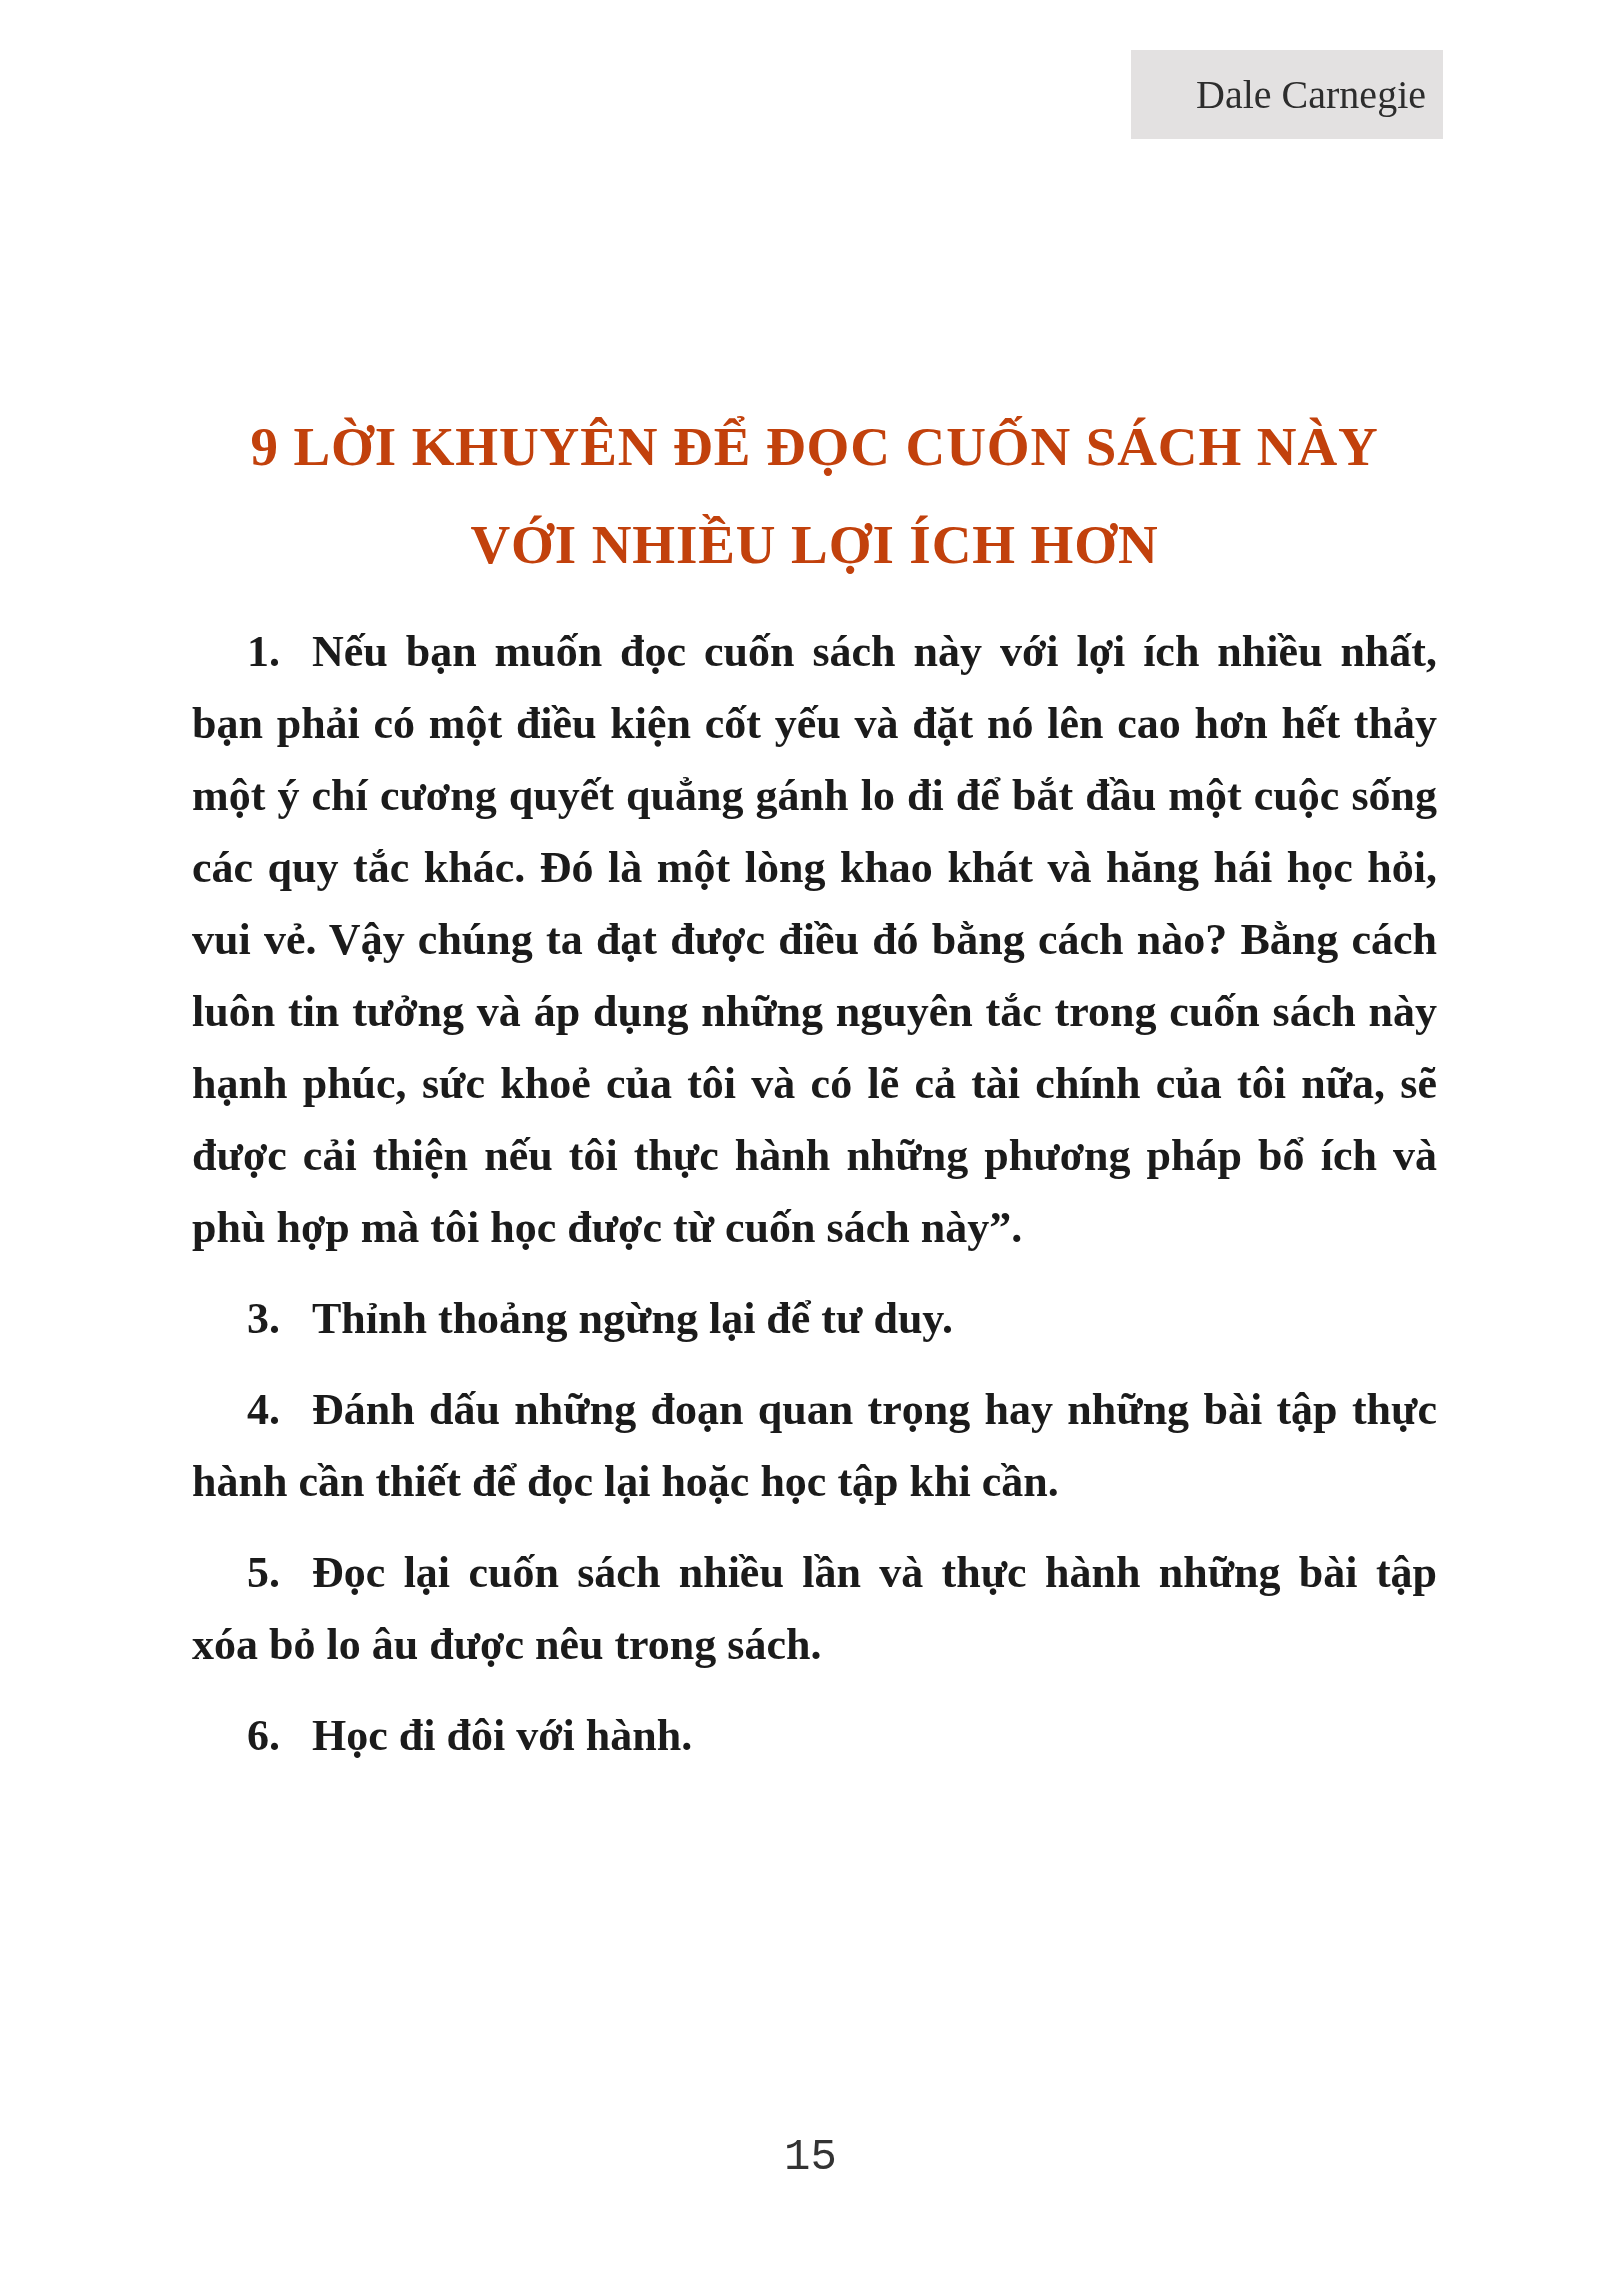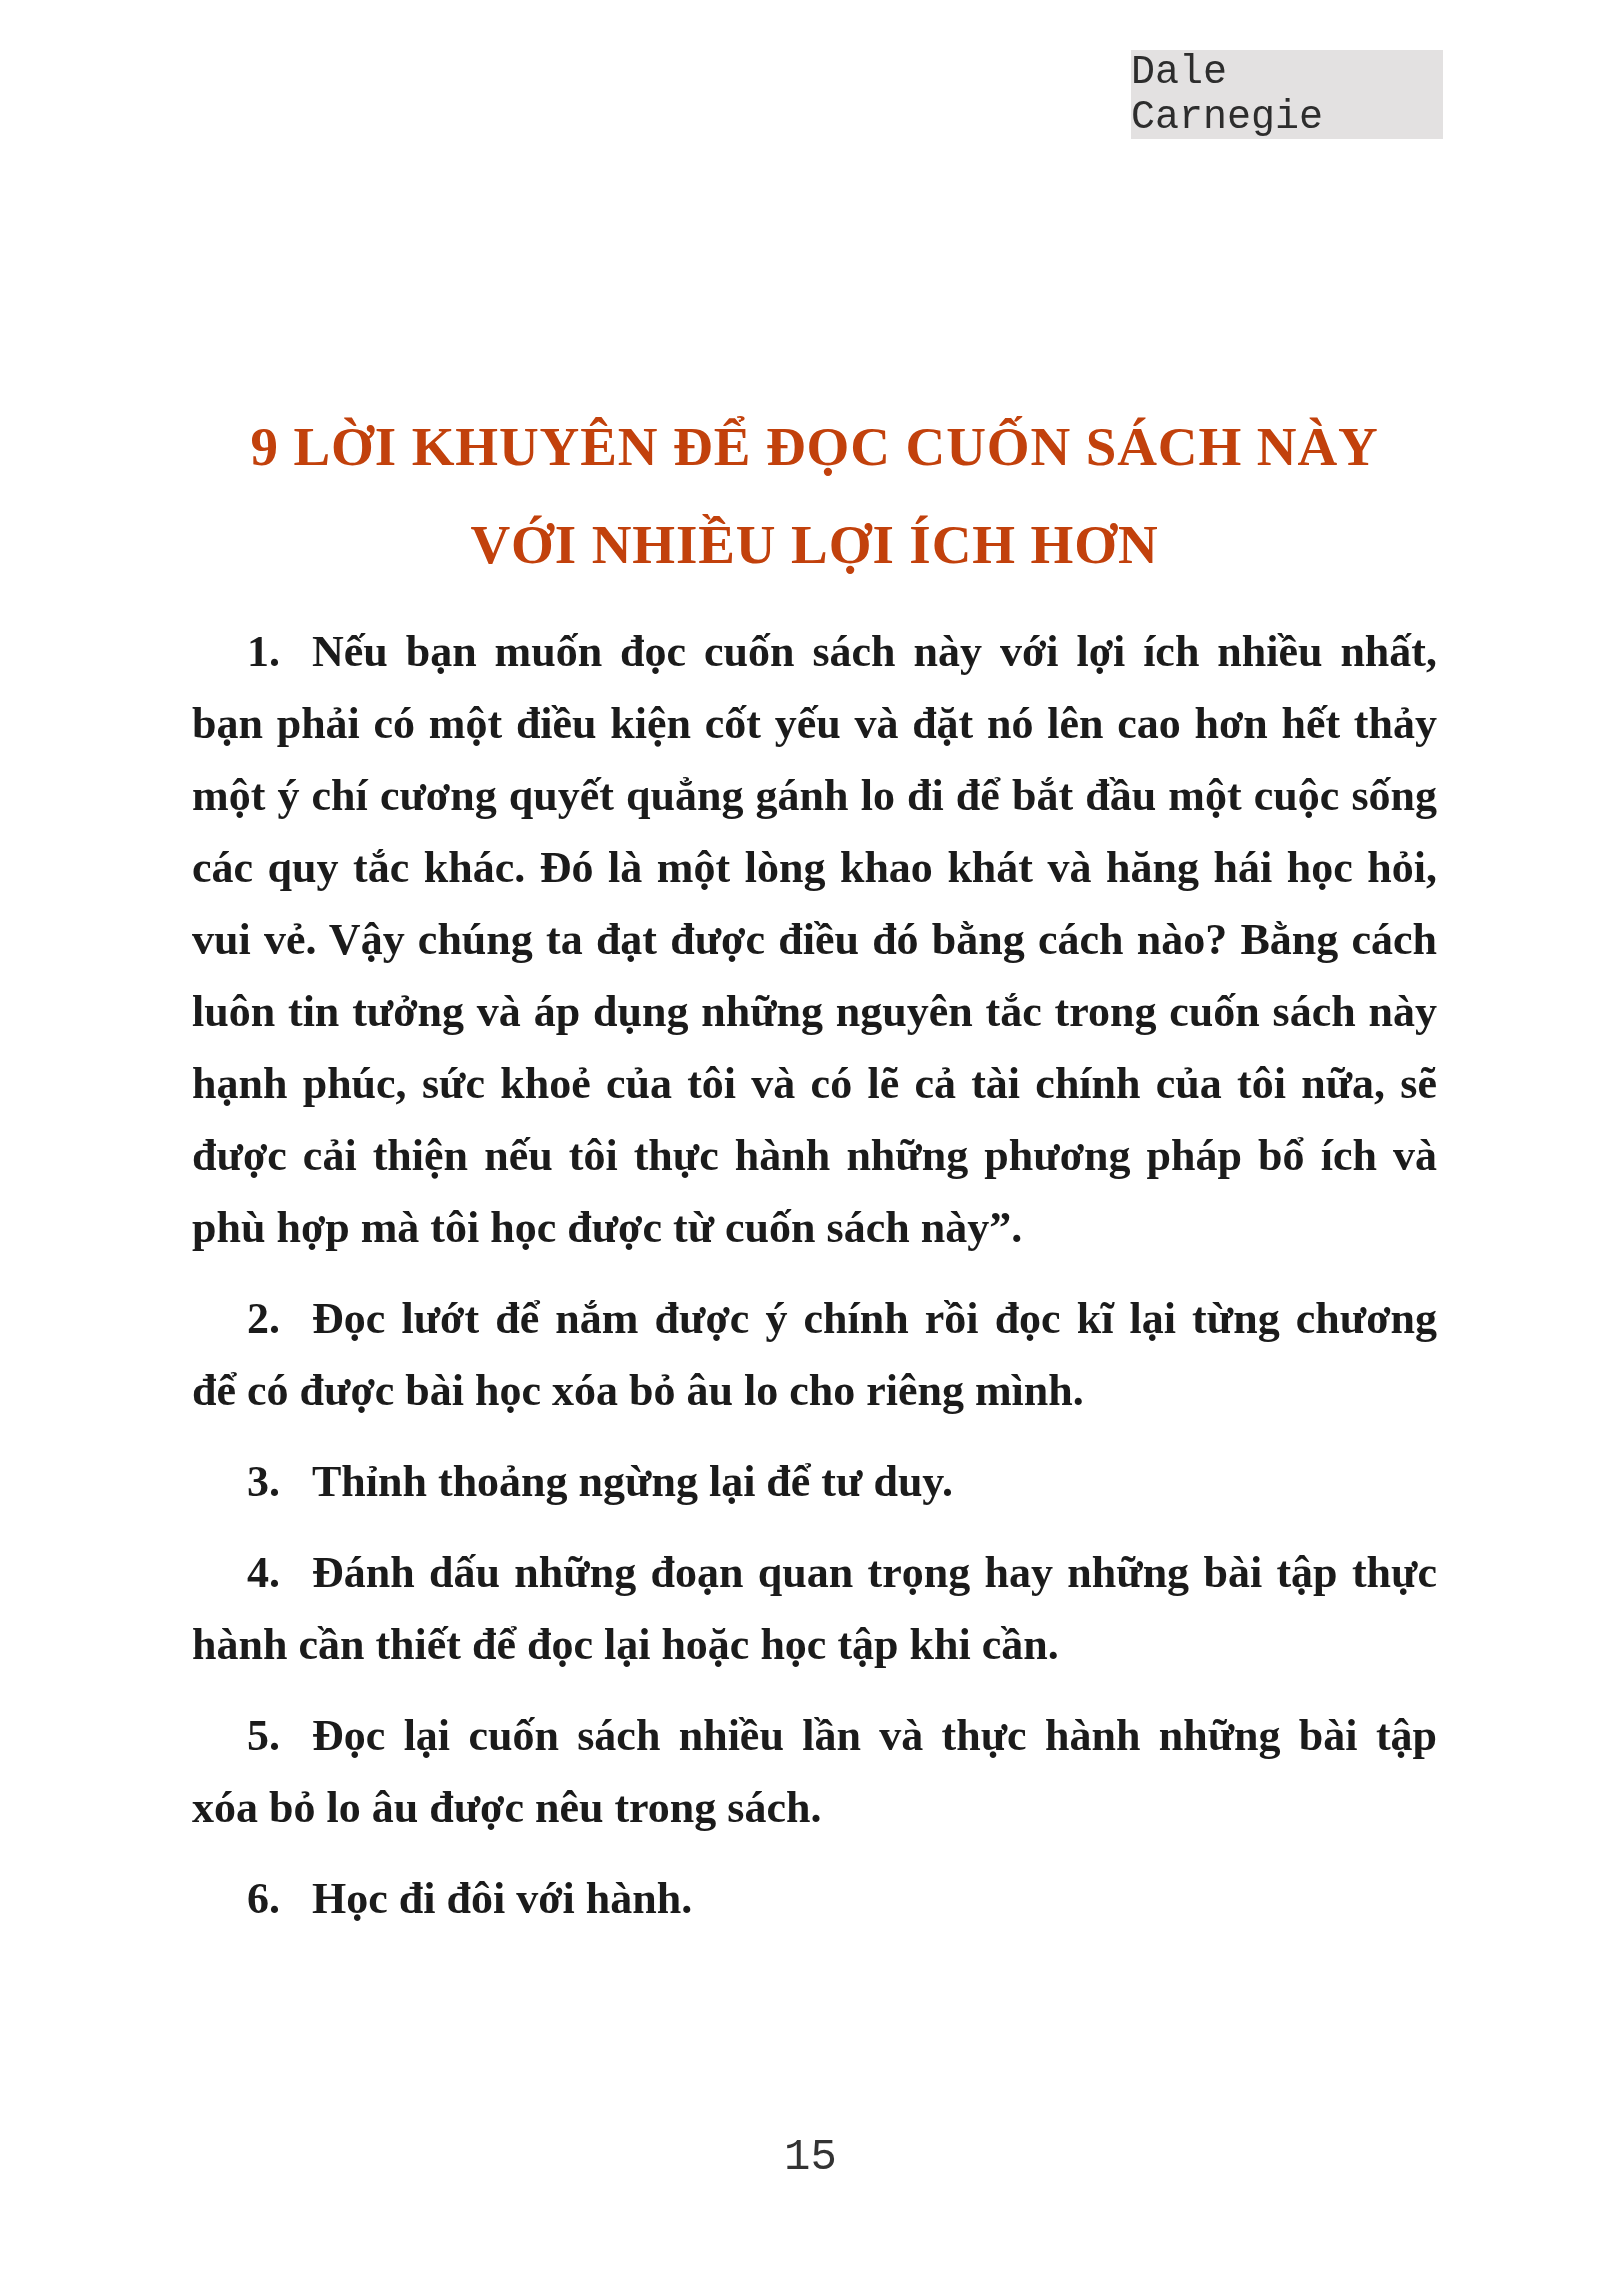--- a/index.html
+++ b/index.html
@@ -16,22 +16,22 @@
     position: absolute;
     top: 50px;
     left: 1131px;
     width: 312px;
     height: 89px;
     background: #e3e1e1;
     box-sizing: border-box;
     display: flex;
     align-items: center;
     justify-content: flex-end;
-    padding-right: 34px;
-    font-family: Liberation Mono, monospace;
+    padding-right: 17px;
+    font-family: Liberation Serif, serif;
     font-size: 40px;
     color: #2d2d2d;
   }
   .chapter-title {
     position: absolute;
     top: 361px;
     left: 192px;
     width: 1245px;
     text-align: center;
     font-size: 55px;
@@ -85,24 +85,20 @@
         <div class="tline just">bạn phải có một điều kiện cốt yếu và đặt nó lên cao hơn hết thảy</div>
         <div class="tline just">một ý chí cương quyết quẳng gánh lo đi để bắt đầu một cuộc sống</div>
         <div class="tline just">các quy tắc khác. Đó là một lòng khao khát và hăng hái học hỏi,</div>
         <div class="tline just">vui vẻ. Vậy chúng ta đạt được điều đó bằng cách nào? Bằng cách</div>
         <div class="tline just">luôn tin tưởng và áp dụng những nguyên tắc trong cuốn sách này</div>
         <div class="tline just">hạnh phúc, sức khoẻ của tôi và có lẽ cả tài chính của tôi nữa, sẽ</div>
         <div class="tline just">được cải thiện nếu tôi thực hành những phương pháp bổ ích và</div>
         <div class="tline">phù hợp mà tôi học được từ cuốn sách này”.</div>
       </div>
       <div class="para">
-        <div class="tline first just"><span class="pnum">2.</span>Đọc lướt để nắm được ý chính rồi đọc kĩ lại từng chương</div>
-        <div class="tline">để có được bài học xóa bỏ âu lo cho riêng mình.</div>
-      </div>
-      <div class="para">
         <div class="tline first"><span class="pnum">3.</span>Thỉnh thoảng ngừng lại để tư duy.</div>
       </div>
       <div class="para">
         <div class="tline first just"><span class="pnum">4.</span>Đánh dấu những đoạn quan trọng hay những bài tập thực</div>
         <div class="tline">hành cần thiết để đọc lại hoặc học tập khi cần.</div>
       </div>
       <div class="para">
         <div class="tline first just"><span class="pnum">5.</span>Đọc lại cuốn sách nhiều lần và thực hành những bài tập</div>
         <div class="tline">xóa bỏ lo âu được nêu trong sách.</div>
       </div>

